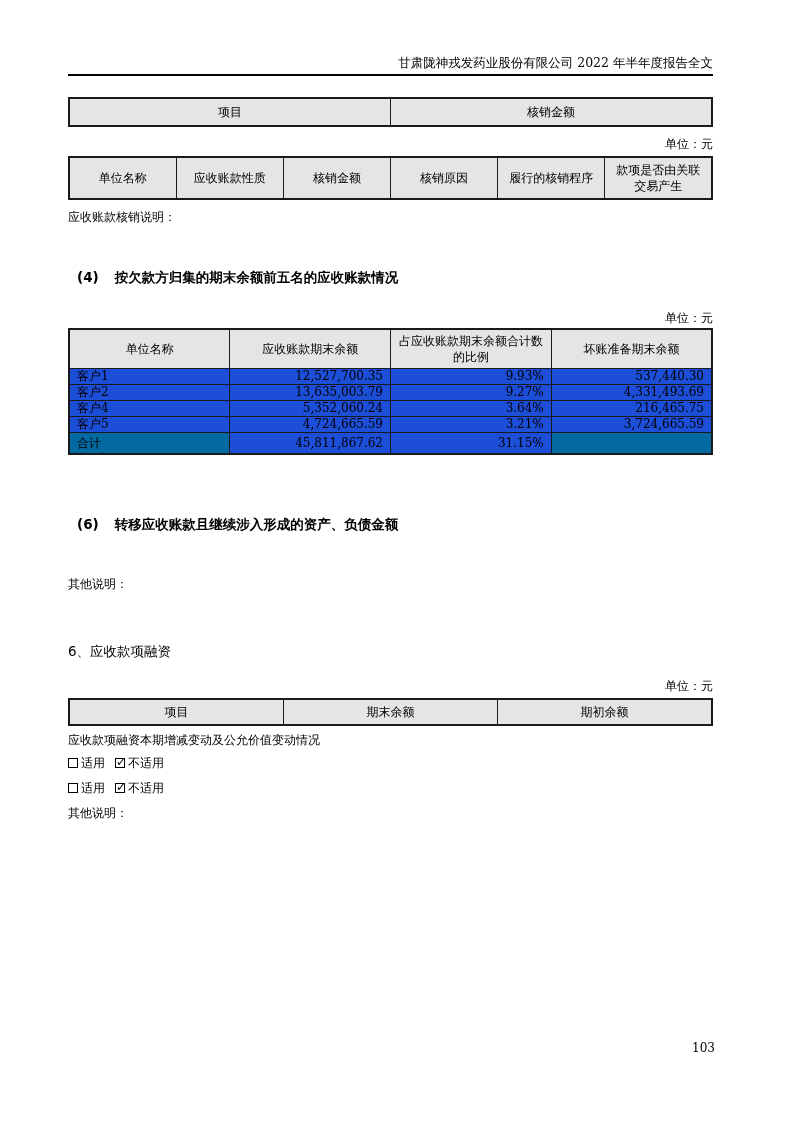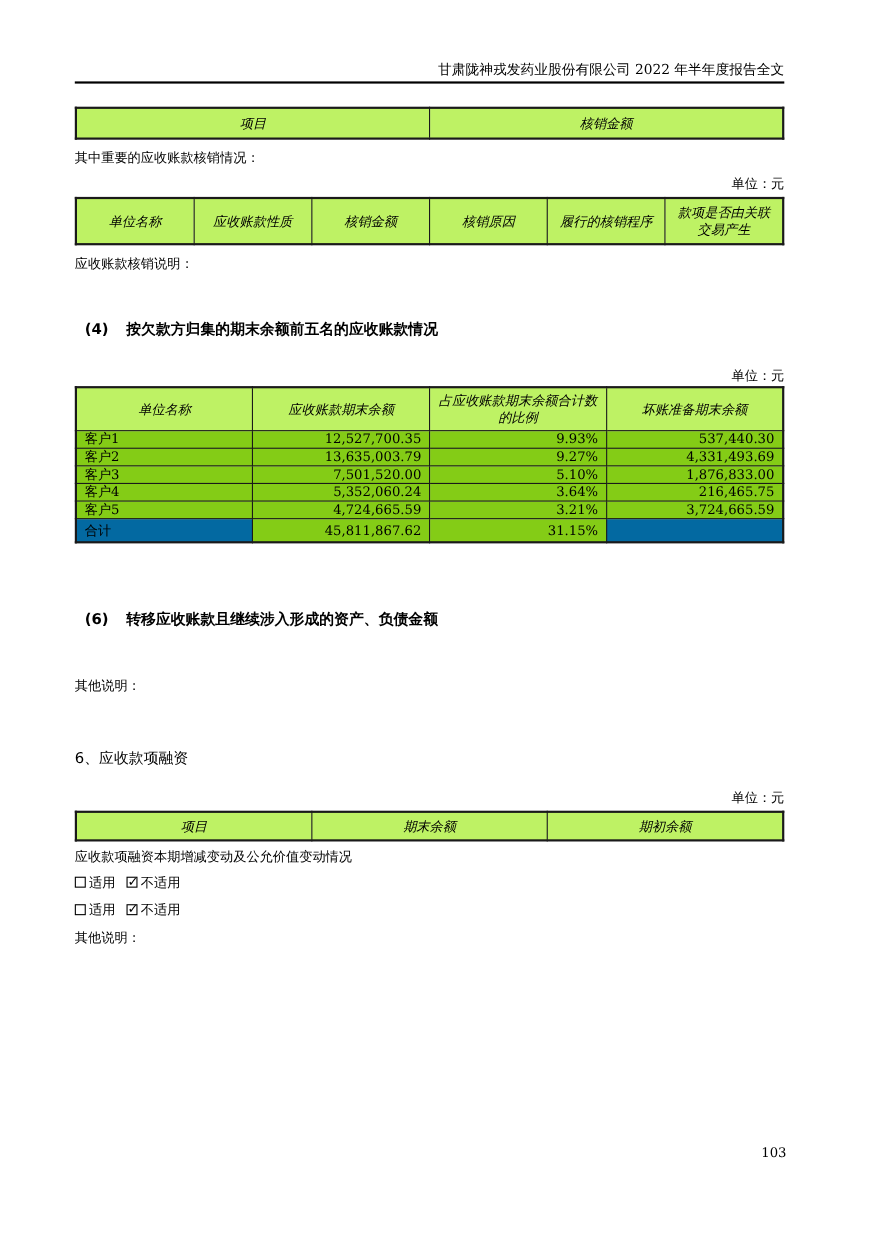--- a/index.html
+++ b/index.html
@@ -27,27 +27,26 @@
 
   table.tbl {
     width: 100%;
     border-collapse: collapse;
     table-layout: fixed;
     font-size: 12px;
     border: 2px solid #1a1a1a;
   }
   .tbl th, .tbl td { border: 1px solid #1a1a1a; font-weight: normal; }
   .tbl th {
-    background: #bef264;
+    background: #e5e5e5;
     text-align: center;
     padding: 3px 6px;
     line-height: 16px;
-    font-style: italic;
-  }
-  .tbl td { padding: 0 7px; line-height: 15px; background: #84cc16; }
+  }
+  .tbl td { padding: 0 7px; line-height: 15px; background: #1d4ed8; }
   .al { text-align: left; }
   .ar { text-align: right; }
 
   .t1 { margin-top: 21px; }
   .t1 th { padding: 5px 6px; }
 
   .body-text { margin: 0; line-height: 14px; }
   .note-1 { margin-top: 9px; }
   .unit-label { margin: 0; text-align: right; line-height: 14px; }
   .unit-1 { margin-top: 10px; }
@@ -130,21 +129,20 @@
 
     <table class="tbl t1">
       <tbody>
           <tr>
         <th>项目</th>
         <th>核销金额</th>
       </tr>
     </tbody>
       </table>
 
-    <p class="body-text note-1">其中重要的应收账款核销情况：</p>
 
     <p class="unit-label unit-1">单位：元</p>
 
     <table class="tbl t2">
       <tbody>
           <tr>
         <th>单位名称</th>
         <th>应收账款性质</th>
         <th>核销金额</th>
         <th>核销原因</th>
@@ -176,26 +174,20 @@
         <td class="ar">9.93%</td>
         <td class="ar">537,440.30</td>
       </tr>
       <tr>
         <td class="al">客户2</td>
         <td class="ar">13,635,003.79</td>
         <td class="ar">9.27%</td>
         <td class="ar">4,331,493.69</td>
       </tr>
       <tr>
-        <td class="al">客户3</td>
-        <td class="ar">7,501,520.00</td>
-        <td class="ar">5.10%</td>
-        <td class="ar">1,876,833.00</td>
-      </tr>
-      <tr>
         <td class="al">客户4</td>
         <td class="ar">5,352,060.24</td>
         <td class="ar">3.64%</td>
         <td class="ar">216,465.75</td>
       </tr>
       <tr>
         <td class="al">客户5</td>
         <td class="ar">4,724,665.59</td>
         <td class="ar">3.21%</td>
         <td class="ar">3,724,665.59</td>

